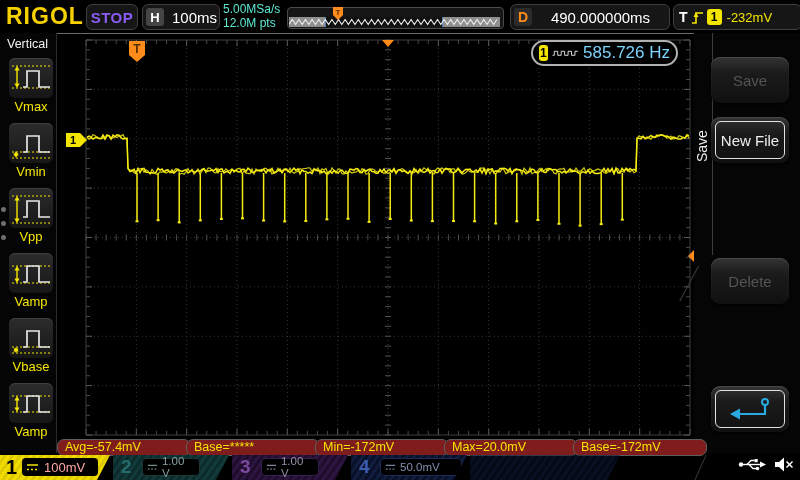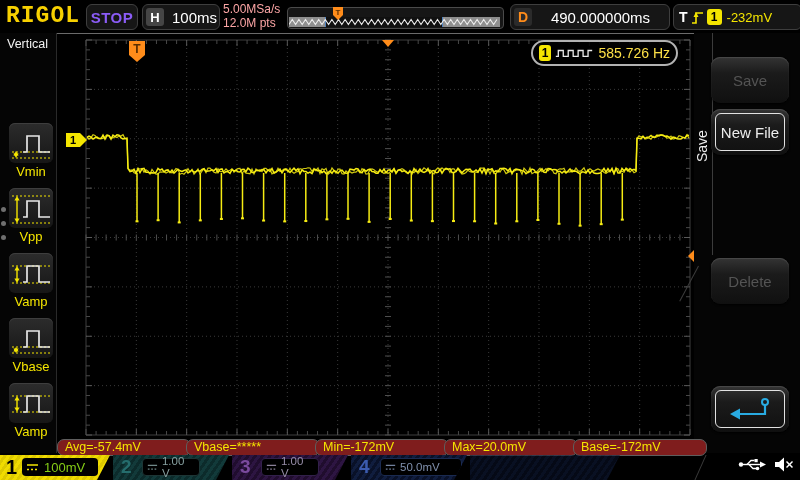--- a/index.html
+++ b/index.html
@@ -1,28 +1,28 @@
 <!DOCTYPE html>
 <html><head>
 <meta charset="utf-8">
 <style>
   html,body{margin:0;padding:0;background:#222;}
   #screen{position:relative;width:800px;height:480px;background:#000;overflow:hidden;
           font-family:"Liberation Sans",sans-serif;-webkit-font-smoothing:antialiased;}
   .abs{position:absolute;}
   
   #topbar{position:absolute;left:0;top:0;width:800px;height:33px;background:#000;border-bottom:1px solid #6a6a6a;}
-  .logo{left:6px;top:3px;font-family:Liberation Mono, monospace;font-weight:bold;font-size:23px;color:#f7d000;letter-spacing:1px;}
+  .logo{left:6px;top:3px;font-family:Liberation Sans, sans-serif;font-weight:bold;font-size:23px;color:#f7d000;letter-spacing:1px;}
   .pill{background:#161616;border:1px solid #3e3e3e;border-radius:6px;display:flex;align-items:center;}
   .stop-btn{left:86px;top:4px;width:50px;height:24px;justify-content:center;color:#8b5cf6;font-weight:bold;font-size:15px;letter-spacing:.5px;}
   .h-box{left:142px;top:4px;width:76px;height:24px;}
   .chip{width:18px;height:18px;margin:0 2px 0 3px;background:#454545;border-radius:3px;color:#fff;
         font-weight:bold;font-size:13px;display:flex;align-items:center;justify-content:center;}
   .h-val{color:#fff;font-size:15px;margin-left:6px;}
-  .acq{left:223px;top:2px;color:#fca5a5;font-size:12px;line-height:14px;}
+  .acq{left:223px;top:2px;color:#5eead4;font-size:12px;line-height:14px;}
   .preview{left:287px;top:7px;width:215px;height:20px;background:#161616;border:1px solid #4a4a4a;border-radius:4px;overflow:visible;}
   .pv-band{position:absolute;left:1px;top:9px;width:211px;height:10px;background:#8f8f8f;}
   .pv-window{position:absolute;left:37px;top:9px;width:116px;height:10px;background:#101010;border-left:1px solid #4a7fbf;border-right:1px solid #4a7fbf;}
   .pv-svg{position:absolute;left:1px;top:9px;}
   .pv-t{position:absolute;left:44px;top:-2px;width:12px;height:15px;}
   .d-box{left:510px;top:4px;width:158px;height:24px;}
   .d-chip{width:18px;height:18px;margin-left:3px;background:#2b2b2b;border-radius:3px;color:#ff8c1a;
           font-weight:bold;font-size:14px;display:flex;align-items:center;justify-content:center;}
   .d-val{color:#fff;font-size:15px;margin:2px auto;}
   .t-box{left:673px;top:4px;width:123px;height:24px;padding:0 2px;}
@@ -53,21 +53,21 @@
   .rbtn.disabled{cursor:default;}
   .rbtn.disabled .inner{color:#545454;}
   
   .meas-box{position:absolute;top:439px;height:15px;width:125px;background:#7f1d1d;border:1px solid #5e5e5e;
             border-radius:7px;color:#f5e600;font-size:12.5px;line-height:14px;padding-left:7px;}
   
   #freqbox{position:absolute;left:531px;top:40px;width:147px;height:26px;background:rgba(0,0,0,.88);
            border:2px solid #b2b2b2;border-radius:13px;display:flex;align-items:center;padding:0 6px;box-sizing:border-box;}
   .fc-ch{width:15px;height:16px;background:#f5e600;border-radius:3px;color:#000;font-weight:bold;font-size:12px;
          display:flex;align-items:center;justify-content:center;margin-right:4px;}
-  .fc-val{color:#fde047;font-size:14px;margin-left:5px;white-space:nowrap;}
+  .fc-val{color:#7dd3fc;font-size:17px;margin-left:5px;white-space:nowrap;}
   
   .chblk{position:absolute;top:455px;height:25px;cursor:pointer;}
   .slant{clip-path:polygon(0 0,100% 0,calc(100% - 13px) 100%,0 100%);}
   .ch-num{position:absolute;top:1px;font-weight:bold;}
   .ch-inset{position:absolute;top:3px;height:18px;background:#000;border-radius:4px;display:flex;align-items:center;padding:0 4px;box-sizing:border-box;}
   .ch1bg{background:repeating-linear-gradient(125deg,#f0dc00 0 3px,#ddc900 3px 6px);}
   .ch2bg{background:repeating-linear-gradient(125deg,#0c2b2b 0 3px,#123a3a 3px 6px);}
   .ch3bg{background:repeating-linear-gradient(125deg,#200d2e 0 3px,#2d1542 3px 6px);}
   .ch4bg{background:repeating-linear-gradient(125deg,#091128 0 3px,#101d3e 3px 6px);}
   .statico{position:absolute;top:457px;display:flex;align-items:center;gap:8px;}
@@ -508,20 +508,31 @@
         <path d="M1,14 H5 V4 H12" fill="none" stroke="#f5e600" stroke-width="1.6"></path>
         <polygon points="2.5,8 7.5,8 5,3" fill="#f5e600"></polygon>
       </svg>
       <span class="t-src">1</span>
       <span class="t-level">-232mV</span>
     </div>
   </div>
 
   <div id="leftmenu">
     <div class="abs lm-title">Vertical</div>
+    <div class="lbtn" style="top:25px">
+      <svg class="ic meas-icon" width="44" height="40" viewBox="0 0 44 40">
+          <line x1="3" y1="8" x2="41" y2="8" stroke="#f5e600" stroke-width="1" stroke-dasharray="2 2"></line>
+          <line x1="3" y1="30" x2="41" y2="30" stroke="#f5e600" stroke-width="1" stroke-dasharray="2 2"></line>
+          <path d="M14,29 L18,29 L18,13 L30,13 L30,29 L41,29" fill="none" stroke="#e8e8e8" stroke-width="1.7"></path>
+          <line x1="8" y1="28" x2="8" y2="10" stroke="#f5e600" stroke-width="1.4"></line>
+          <polygon points="5.4,12.5 10.6,12.5 8,8" fill="#f5e600"></polygon>
+          <polygon points="5.4,25.5 10.6,25.5 8,30" fill="#f5e600"></polygon>
+        </svg>
+      <div class="lbl">Vmax</div>
+      </div>
     <div class="lbtn" style="top:155px">
       <svg class="ic meas-icon" width="44" height="40" viewBox="0 0 44 40">
           <line x1="3" y1="8" x2="41" y2="8" stroke="#f5e600" stroke-width="1" stroke-dasharray="2 2"></line>
           <line x1="3" y1="35" x2="41" y2="35" stroke="#f5e600" stroke-width="1" stroke-dasharray="2 2"></line>
           <path d="M14,29 L18,29 L18,13 L30,13 L30,29 L41,29" fill="none" stroke="#e8e8e8" stroke-width="1.7"></path>
           <line x1="8" y1="33" x2="8" y2="10" stroke="#f5e600" stroke-width="1.4"></line>
           <polygon points="5.4,12.5 10.6,12.5 8,8" fill="#f5e600"></polygon>
           <polygon points="5.4,30.5 10.6,30.5 8,35" fill="#f5e600"></polygon>
         </svg>
       <div class="lbl">Vpp</div>
@@ -585,51 +596,51 @@
     <span class="fc-val">585.726 Hz</span>
   </div>
 
   <div id="rightmenu">
     <div class="tab-line"></div>
     <div class="tab-diag"></div>
     <div class="abs save-tab">Save</div>
     <div class="rbtn disabled" style="top:24px">
       <div class="inner">Save</div>
       </div>
-    <div class="rbtn enabled" style="top:76px">
+    <div class="rbtn enabled" style="top:84px">
       <div class="inner">New File</div>
       </div>
     <div class="rbtn disabled" style="top:225px">
       <div class="inner">Delete</div>
       </div>
     <div class="rbtn enabled" style="top:353px">
       <div class="inner">
         <svg width="46" height="24" viewBox="0 0 46 24">
           <circle cx="38" cy="5" r="3" fill="none" stroke="#29abe2" stroke-width="2"></circle>
           <path d="M38,8 V17 H12" fill="none" stroke="#29abe2" stroke-width="2.2"></path>
           <polygon points="13,11.5 13,22.5 3,17" fill="#29abe2"></polygon>
         </svg>
       </div>
       </div>
   </div>
 
   <div class="meas-box" style="left:57px">Avg=-57.4mV</div>
-  <div class="meas-box" style="left:186px">Vbase=*****</div>
+  <div class="meas-box" style="left:186px">Base=*****</div>
   <div class="meas-box" style="left:315px">Min=-172mV</div>
   <div class="meas-box" style="left:444px">Max=20.0mV</div>
   <div class="meas-box" style="left:573px">Base=-172mV</div>
 
   <div class="chblk slant ch1bg" style="left:0;width:110px;">
     <span class="ch-num" style="left:6px;color:#000;font-size:20px;">1</span>
     <span class="ch-inset" style="left:22px;width:76px;">
       <svg width="13" height="9" viewBox="0 0 13 9">
         <line x1="1" y1="2" x2="12" y2="2" stroke="#f5e600" stroke-width="1.4"></line>
         <line x1="1" y1="6.5" x2="12" y2="6.5" stroke="#f5e600" stroke-width="1.4" stroke-dasharray="2 2"></line>
       </svg>
-      <span style="color:#84cc16;font-size:13px;margin-left:5px;">100mV</span>
+      <span style="color:#fca5a5;font-size:13px;margin-left:5px;">100mV</span>
     </span>
   </div>
   <div class="chblk slant ch2bg" style="left:113px;width:116px;">
     <span class="ch-num" style="left:8px;color:#256d6d;font-size:19px;">2</span>
     <span class="ch-inset" style="left:29px;width:58px;border:1px solid #1d3535;">
       <svg width="11" height="9" viewBox="0 0 13 9">
         <line x1="1" y1="2" x2="12" y2="2" stroke="#6f8888" stroke-width="1.4"></line>
         <line x1="1" y1="6.5" x2="12" y2="6.5" stroke="#6f8888" stroke-width="1.4" stroke-dasharray="2 2"></line>
       </svg>
       <span style="color:#87a0a0;font-size:11.5px;margin-left:4px;">1.00 V</span>

